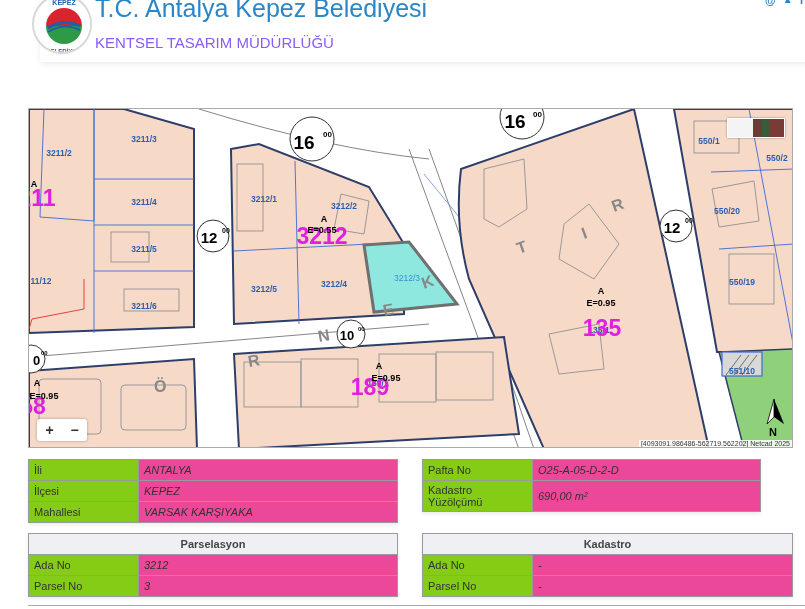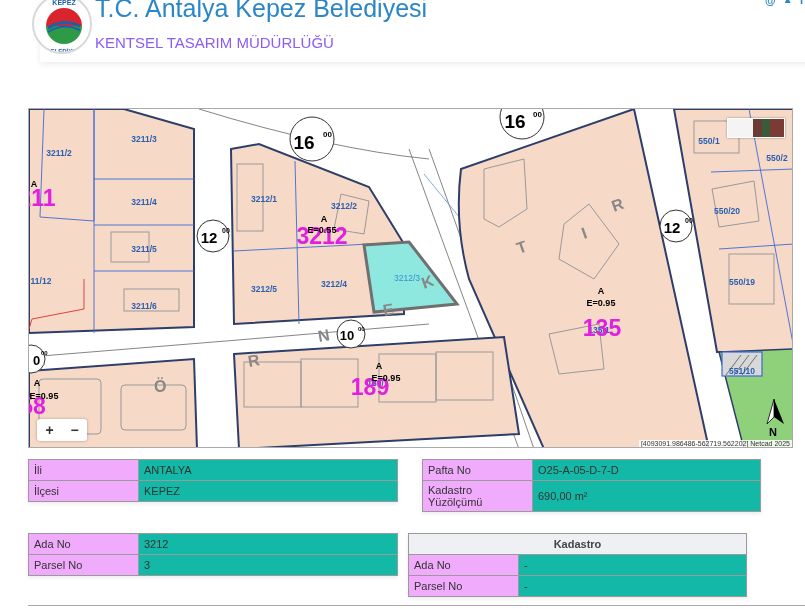--- a/index.html
+++ b/index.html
@@ -13,22 +13,22 @@
   .nav { position: absolute; top: 30px; left: 0; width: 805px; height: 14px; }
   .nav a { position: absolute; font-size: 11px; color: #2a86c7; text-decoration: none; white-space: nowrap; }
   .map { position: absolute; left: 28px; top: 108px; width: 765px; height: 340px; border: 1px solid #aaa; overflow: hidden; background: #fff; }
   .map svg { position: absolute; left: 0; top: 0; }
   .zoom-ctrl { position: absolute; left: 8px; top: 310px; width: 50px; height: 22px; background: #fff; border-radius: 3px; box-shadow: 0 0 3px rgba(0,0,0,0.3); display: flex; align-items: center; justify-content: space-around; font-size: 14px; font-weight: bold; color: #333; }
   .zoom-ctrl span { cursor: pointer; }
   .basemap-toggle { position: absolute; left: 698px; top: 9px; width: 58px; height: 20px; border: 1px solid #fff; box-shadow: 0 0 2px rgba(0,0,0,0.4); background: linear-gradient(90deg, #f4f4f4 0 45%, #6b3b35 45% 60%, #3a5a3a 60% 75%, #7a3a35 75%); }
   .coords { position: absolute; right: 0; bottom: 0; font-size: 7px; color: #333; background: rgba(255,255,255,0.85); padding: 0 2px; white-space: nowrap; }
   table.info { position: absolute; border-collapse: collapse; font-size: 11px; color: #333; box-shadow: 0 2px 4px rgba(0,0,0,0.08); }
   table.info td, table.info th { border: 1px solid #9a9a9a; padding: 3px 5px; height: 21px; text-align: left; font-weight: normal; }
-  table.info td.lbl { background: #f0abfc; }
-  table.info td.val { background: #14b8a6; }
+  table.info td.lbl { background: #84cc16; }
+  table.info td.val { background: #ec4899; font-style: italic; }
   table.info th { background: #eef0f3; text-align: center; font-weight: bold; color: #444; }
   .bottom-strip { position: absolute; left: 28px; top: 605px; width: 777px; height: 4px; border-top: 1px solid #aaa; }
 </style>
 </head>
 <body>
 
 <div class="header">
   <div class="logo">
     <svg class="ring-text" width="60" height="60" viewBox="0 0 60 60">
       <circle cx="30" cy="30" r="28" fill="#fff"></circle>
@@ -193,50 +193,57 @@
 <table class="info" style="left:28px; top:459px; width:370px;">
   <tbody>
       <tr>
     <td class="lbl" style="width:110px">İli</td>
     <td class="val">ANTALYA</td>
   </tr>
   <tr>
     <td class="lbl">İlçesi</td>
     <td class="val">KEPEZ</td>
   </tr>
+  <tr>
+    <td class="lbl">Mahallesi</td>
+    <td class="val">VARSAK KARŞIYAKA</td>
+  </tr>
 </tbody>
   </table>
 
 <table class="info" style="left:422px; top:459px; width:339px;">
   <tbody>
       <tr>
     <td class="lbl" style="width:110px">Pafta No</td>
-    <td class="val">O25-A-05-D-7-D</td>
+    <td class="val">O25-A-05-D-2-D</td>
   </tr>
   <tr>
     <td class="lbl">Kadastro Yüzölçümü</td>
     <td class="val">690,00 m²</td>
   </tr>
 </tbody>
   </table>
 
 <table class="info" style="left:28px; top:533px; width:370px;">
   <tbody>
+      <tr>
+        <th colspan="2">Parselasyon</th>
+      </tr>
   <tr>
     <td class="lbl" style="width:110px">Ada No</td>
     <td class="val">3212</td>
   </tr>
   <tr>
     <td class="lbl">Parsel No</td>
     <td class="val">3</td>
   </tr>
 </tbody>
   </table>
 
-<table class="info" style="left:408px; top:533px; width:339px;">
+<table class="info" style="left:422px; top:533px; width:371px;">
   <tbody>
       <tr>
         <th colspan="2">Kadastro</th>
       </tr>
   <tr>
     <td class="lbl" style="width:110px">Ada No</td>
     <td class="val">-</td>
   </tr>
   <tr>
     <td class="lbl">Parsel No</td>

